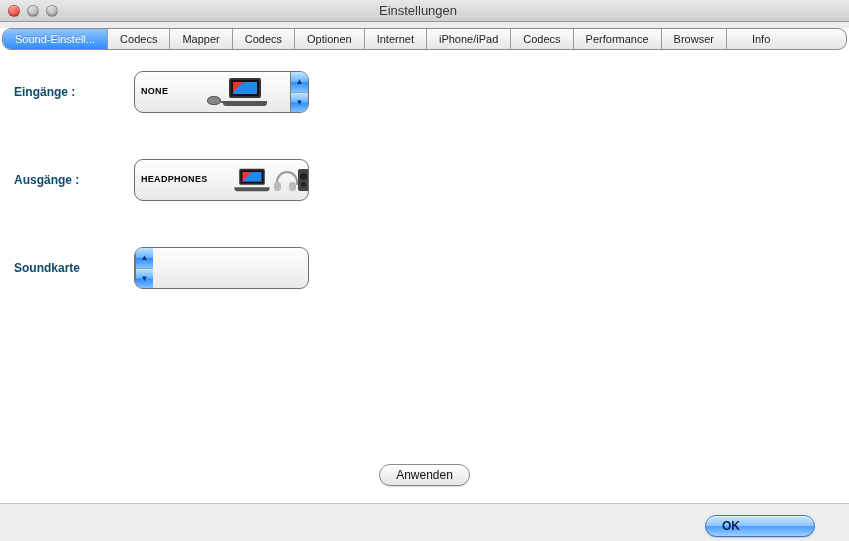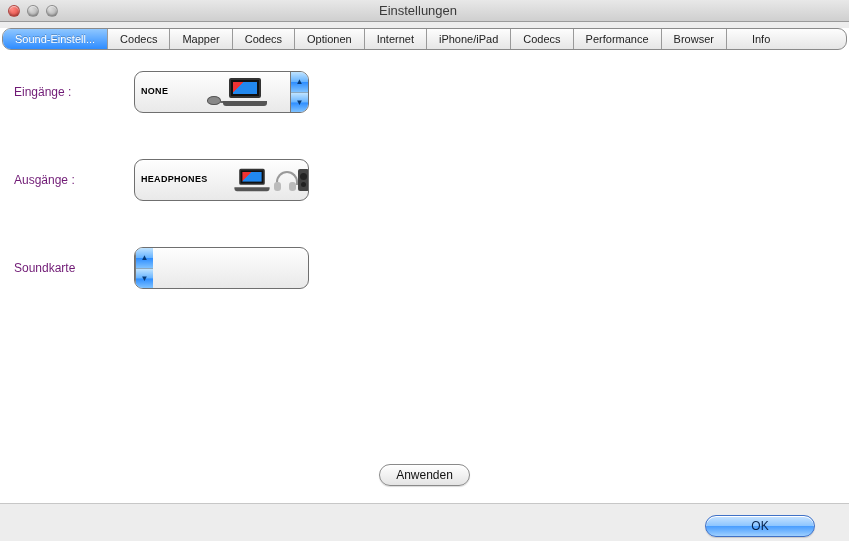--- a/index.html
+++ b/index.html
@@ -46,21 +46,21 @@
   .tab.active {
     background: linear-gradient(#8fc7ff, #2e8cff);
     color: #fff;
     text-shadow: 0 -1px 0 rgba(0,0,0,.25);
   }
 
   
   .content { padding: 18px 12px 0 14px; }
   .row { display: flex; align-items: center; min-height: 48px; margin-bottom: 40px; }
   .row:last-of-type { margin-bottom: 0; }
-  .row-label { width: 120px; color: #701a75; font-size: 12px; }
+  .row-label { width: 120px; color: #0c4a6e; font-size: 12px; font-weight: bold; }
 
   
   .device {
     display: flex;
     width: 175px;
     height: 42px;
     border: 1px solid #6f6f6f;
     border-radius: 9px;
     background: linear-gradient(#fefefe, #e9e9e9);
     box-shadow: inset 0 1px 0 #fff;
@@ -149,22 +149,21 @@
     display: flex;
     align-items: center;
     justify-content: flex-end;
     padding-right: 34px;
   }
   .btn.primary {
     min-width: 110px;
     border: 1px solid #3f71c7;
     background: linear-gradient(#c9e4ff, #8ec6ff 48%, #4a9eff 52%, #9fd0ff);
     color: #07244f;
-    font-weight: 400;
-    text-align: center;
+    font-weight: 700;
   }
 
   
   .pic { display:inline-block; }
   .laptop { width: 44px; height: 28px; position:relative; }
   .laptop .screen { position:absolute; top:0; left:6px; width:32px; height:20px; background:#111; border:2px solid #333; border-radius:2px; }
   .laptop .screen::after{content:""; position:absolute; inset:2px; background:linear-gradient(135deg,#e33 0 30%, #28e 30% 100%);}
   .laptop .base{ position:absolute; bottom:0; left:0; width:44px; height:5px; background:#555; border-radius:0 0 3px 3px; }
   .mouse { width:14px; height:9px; background:#888; border-radius:50% 50% 45% 45%; border:1px solid #555; display:inline-block; margin-right:2px; position:relative; top:8px;}
   .mouse::before{content:""; position:absolute; right:-9px; top:4px; width:9px; height:2px; background:#666; border-radius:1px;}

